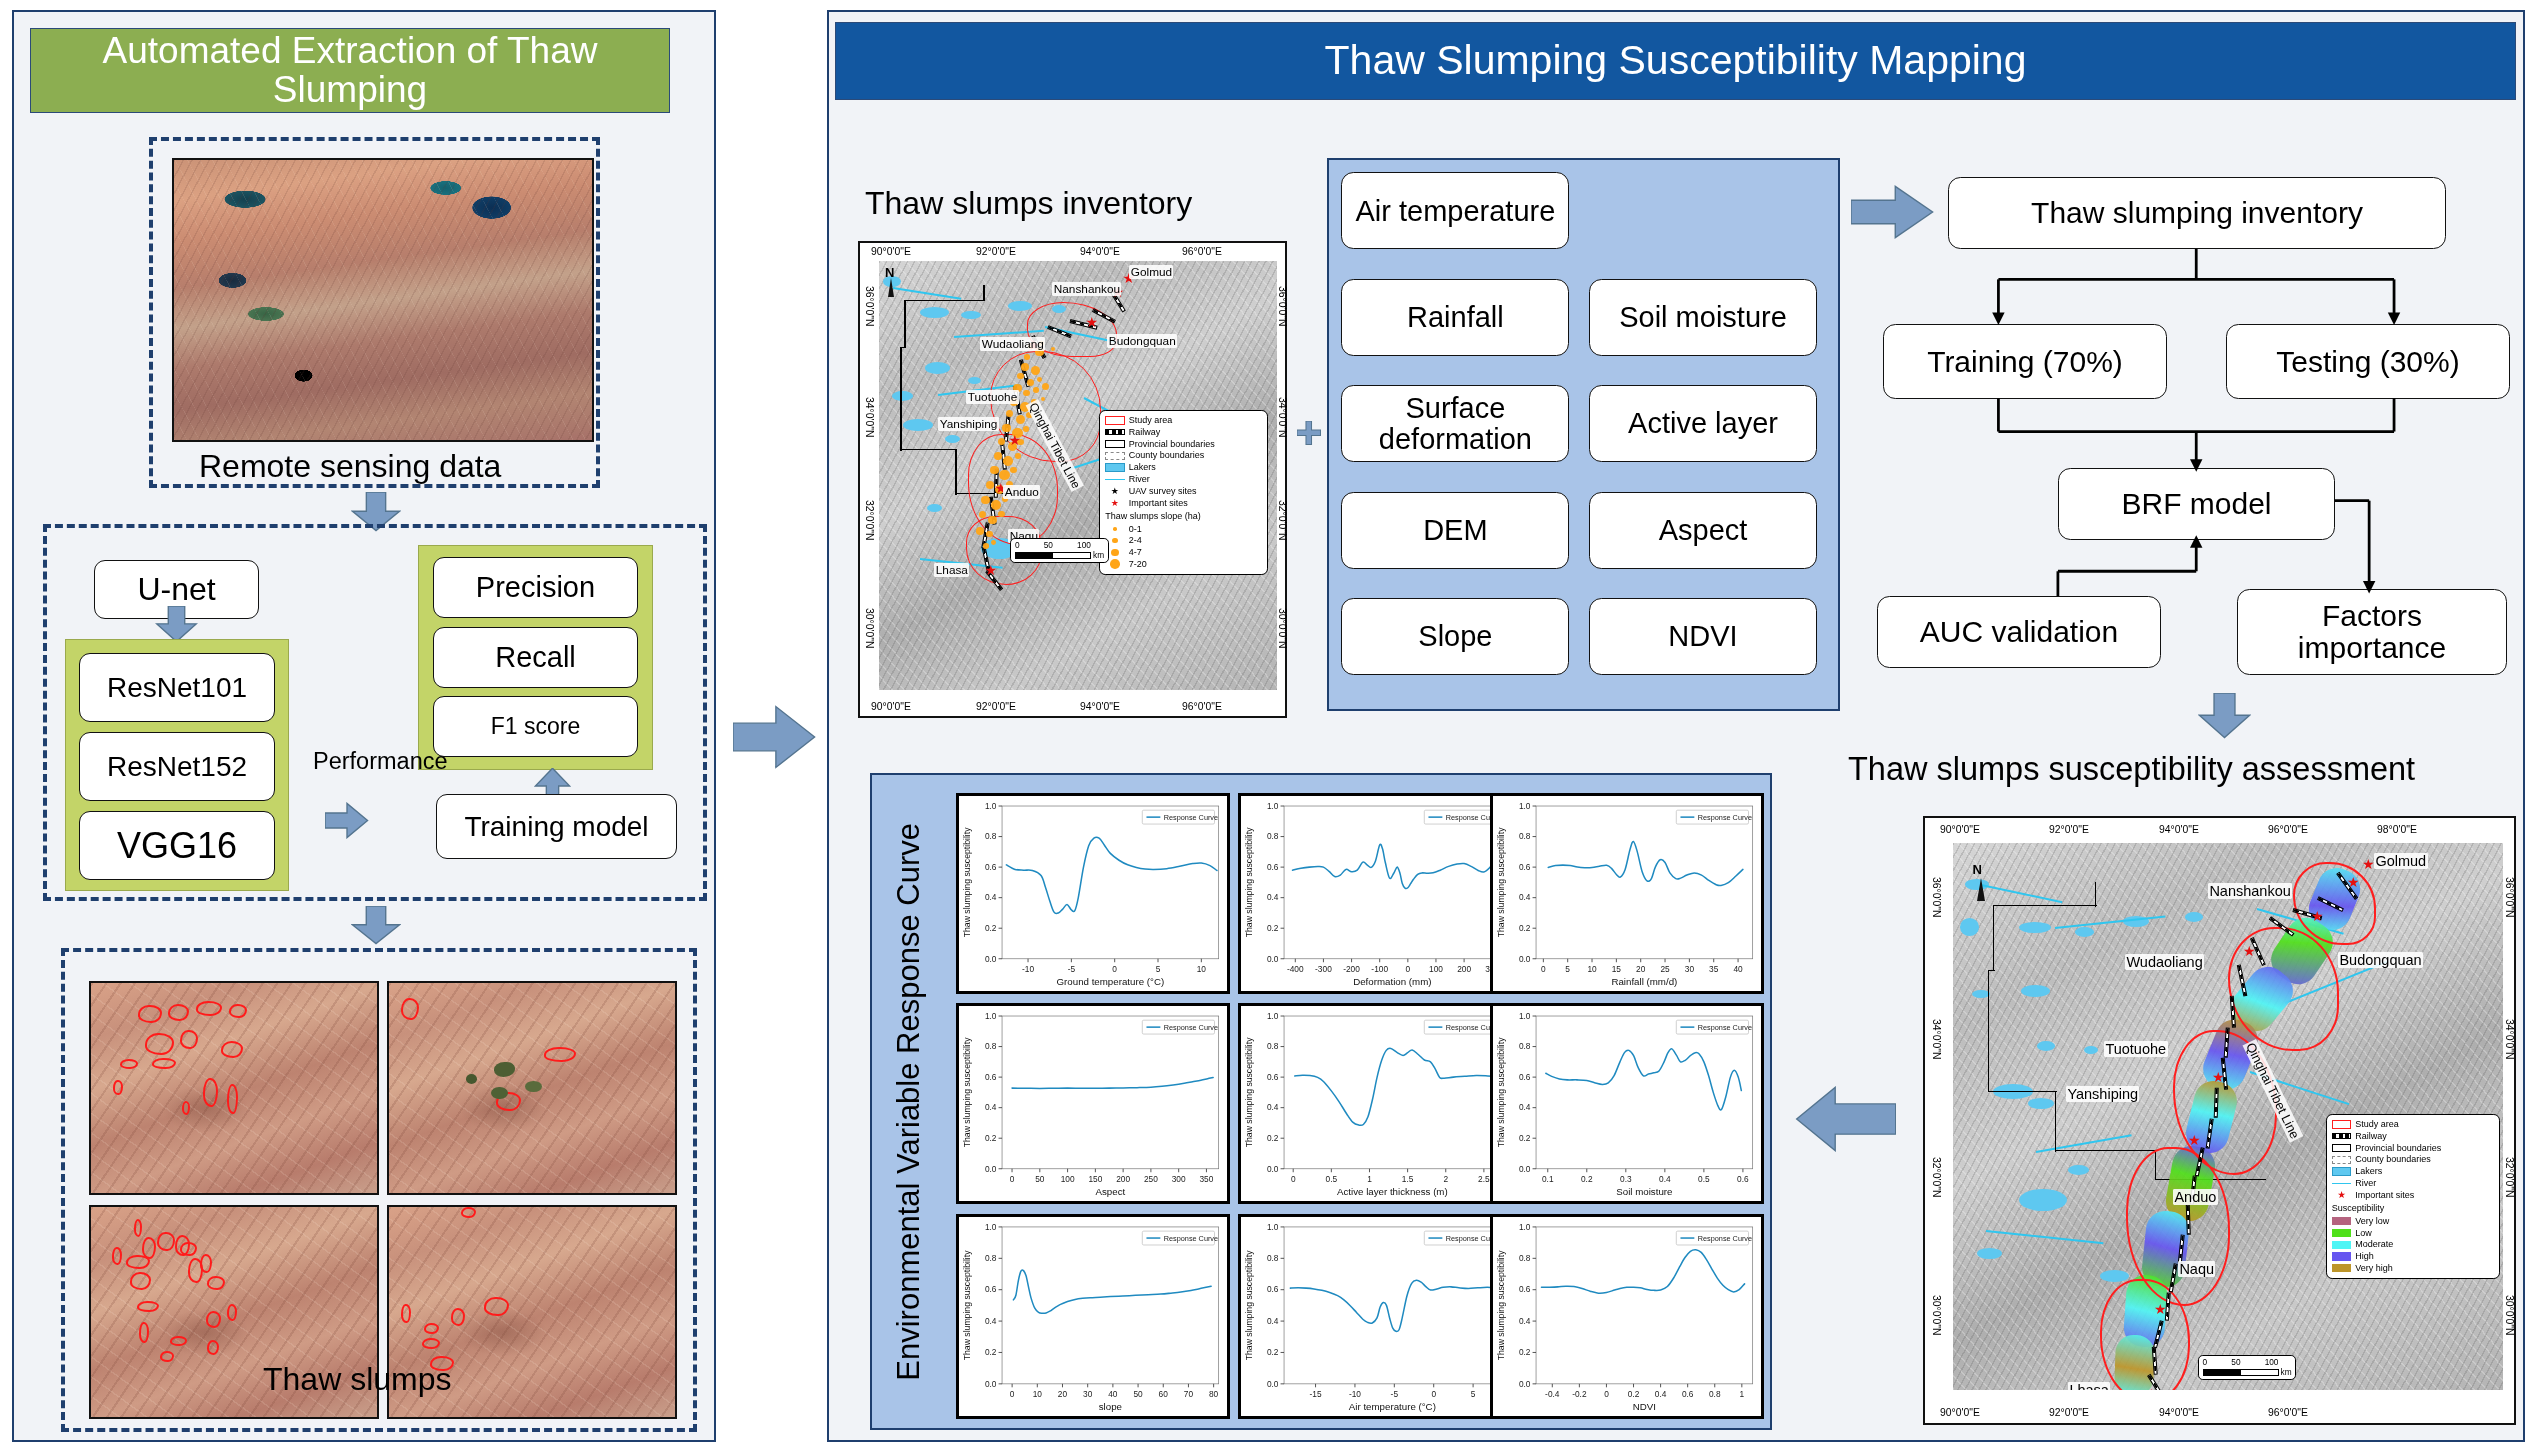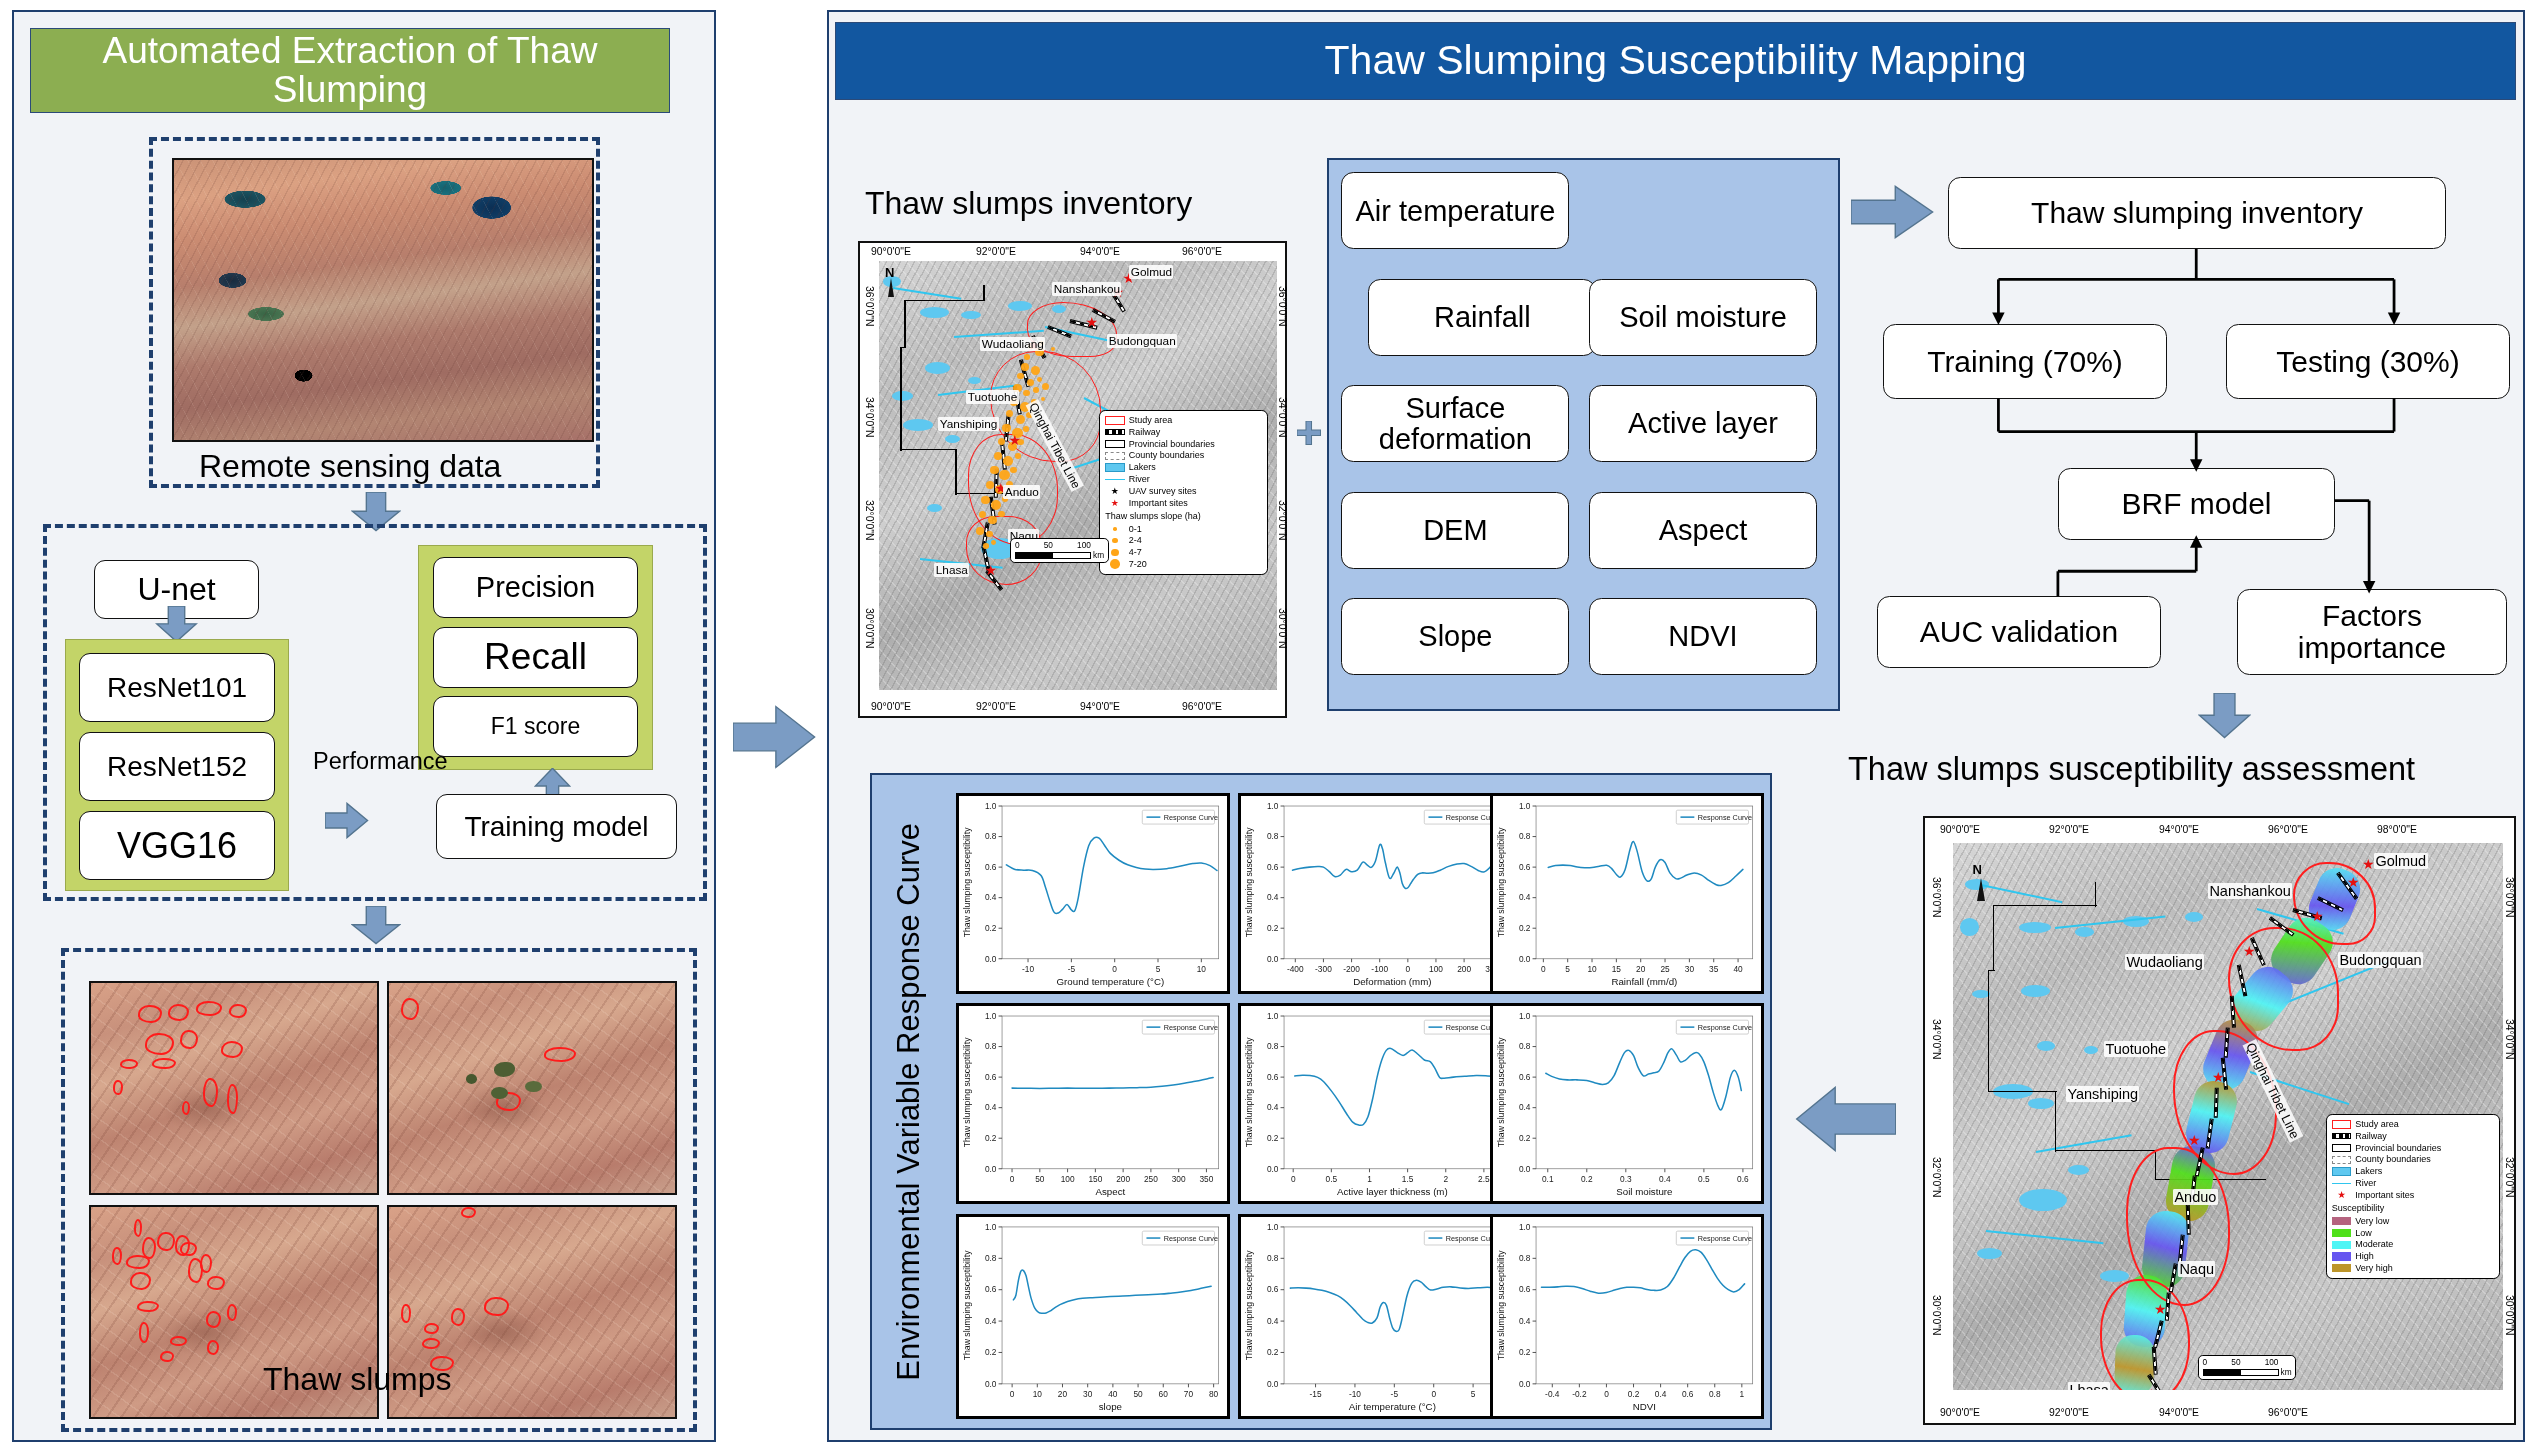--- a/index.html
+++ b/index.html
@@ -117,21 +117,21 @@
   }
 
   
   #n-unet    { left: 94px; top: 560px; width: 165px; height: 59px;  font-size: 32px; }
   #grp-nets  { left: 65px;  top: 639px; width: 224px; height: 252px; }
   #n-res101  { left: 79px; top: 653px; width: 196px; height: 69px; font-size: 28px; }
   #n-res152  { left: 79px; top: 732px;width: 196px; height: 69px; font-size: 28px; }
   #n-vgg16   { left: 79px; top: 811px;width: 196px; height: 69px; font-size: 36px; }
   #grp-metrics { left: 418px; top: 545px; width: 235px; height: 225px; }
   #n-prec    { left: 433px; top: 557px; width: 205px; height: 61px;  font-size: 29px; }
-  #n-recall  { left: 433px; top: 627px; width: 205px; height: 61px;  font-size: 37px; }
+  #n-recall  { left: 433px; top: 627px; width: 205px; height: 61px;  font-size: 29px; }
   #n-f1      { left: 433px; top: 696px;width: 205px; height: 61px;  font-size: 23px; }
   #n-train   { left: 436px; top: 794px;width: 241px; height: 65px;  font-size: 28px; }
 
   .plain-label {
     position: absolute; color: #000; white-space: nowrap;
   }
   #lbl-perf   { left: 313px; top: 748px; font-size: 23.5px; }
   #lbl-remote { left: 199px; top: 448px; font-size: 32px; }
   #lbl-slumps { left: 263px; top: 1361px; font-size: 32px; }
 
@@ -621,21 +621,21 @@
 </div>
 
 <div style="position:absolute; left:1297px; top:421px; width:23.5px; height:23.5px;">
   <svg width="23.5" height="23.5" viewBox="0 0 34 34">
       <path d="M13 0h8v13h13v8H21v13h-8V21H0v-8h13z" fill="#7b9cc4" stroke="#54748f" stroke-width="1.5"></path>
     </svg>
 </div>
 
 <div id="factor-panel">
   <div class="factor" style="left:12.4px;  top:12.4px;">Air temperature</div>
-  <div class="factor" style="left:12.4px;  top:119px;margin-left:27px;">Rainfall</div>
+  <div class="factor" style="left:12.4px;  top:119px;">Rainfall</div>
   <div class="factor" style="left:260px; top:119px;">Soil moisture</div>
   <div class="factor" style="left:12.4px;  top:225px;">Surface deformation</div>
   <div class="factor" style="left:260px; top:225px;">Active layer</div>
   <div class="factor" style="left:12.4px;  top:332px;">DEM</div>
   <div class="factor" style="left:260px; top:332px;">Aspect</div>
   <div class="factor" style="left:12.4px;  top:438px;">Slope</div>
   <div class="factor" style="left:260px; top:438px;">NDVI</div>
 </div>
 
 <div class="arrow" style="left:1851px; top:185px;">

